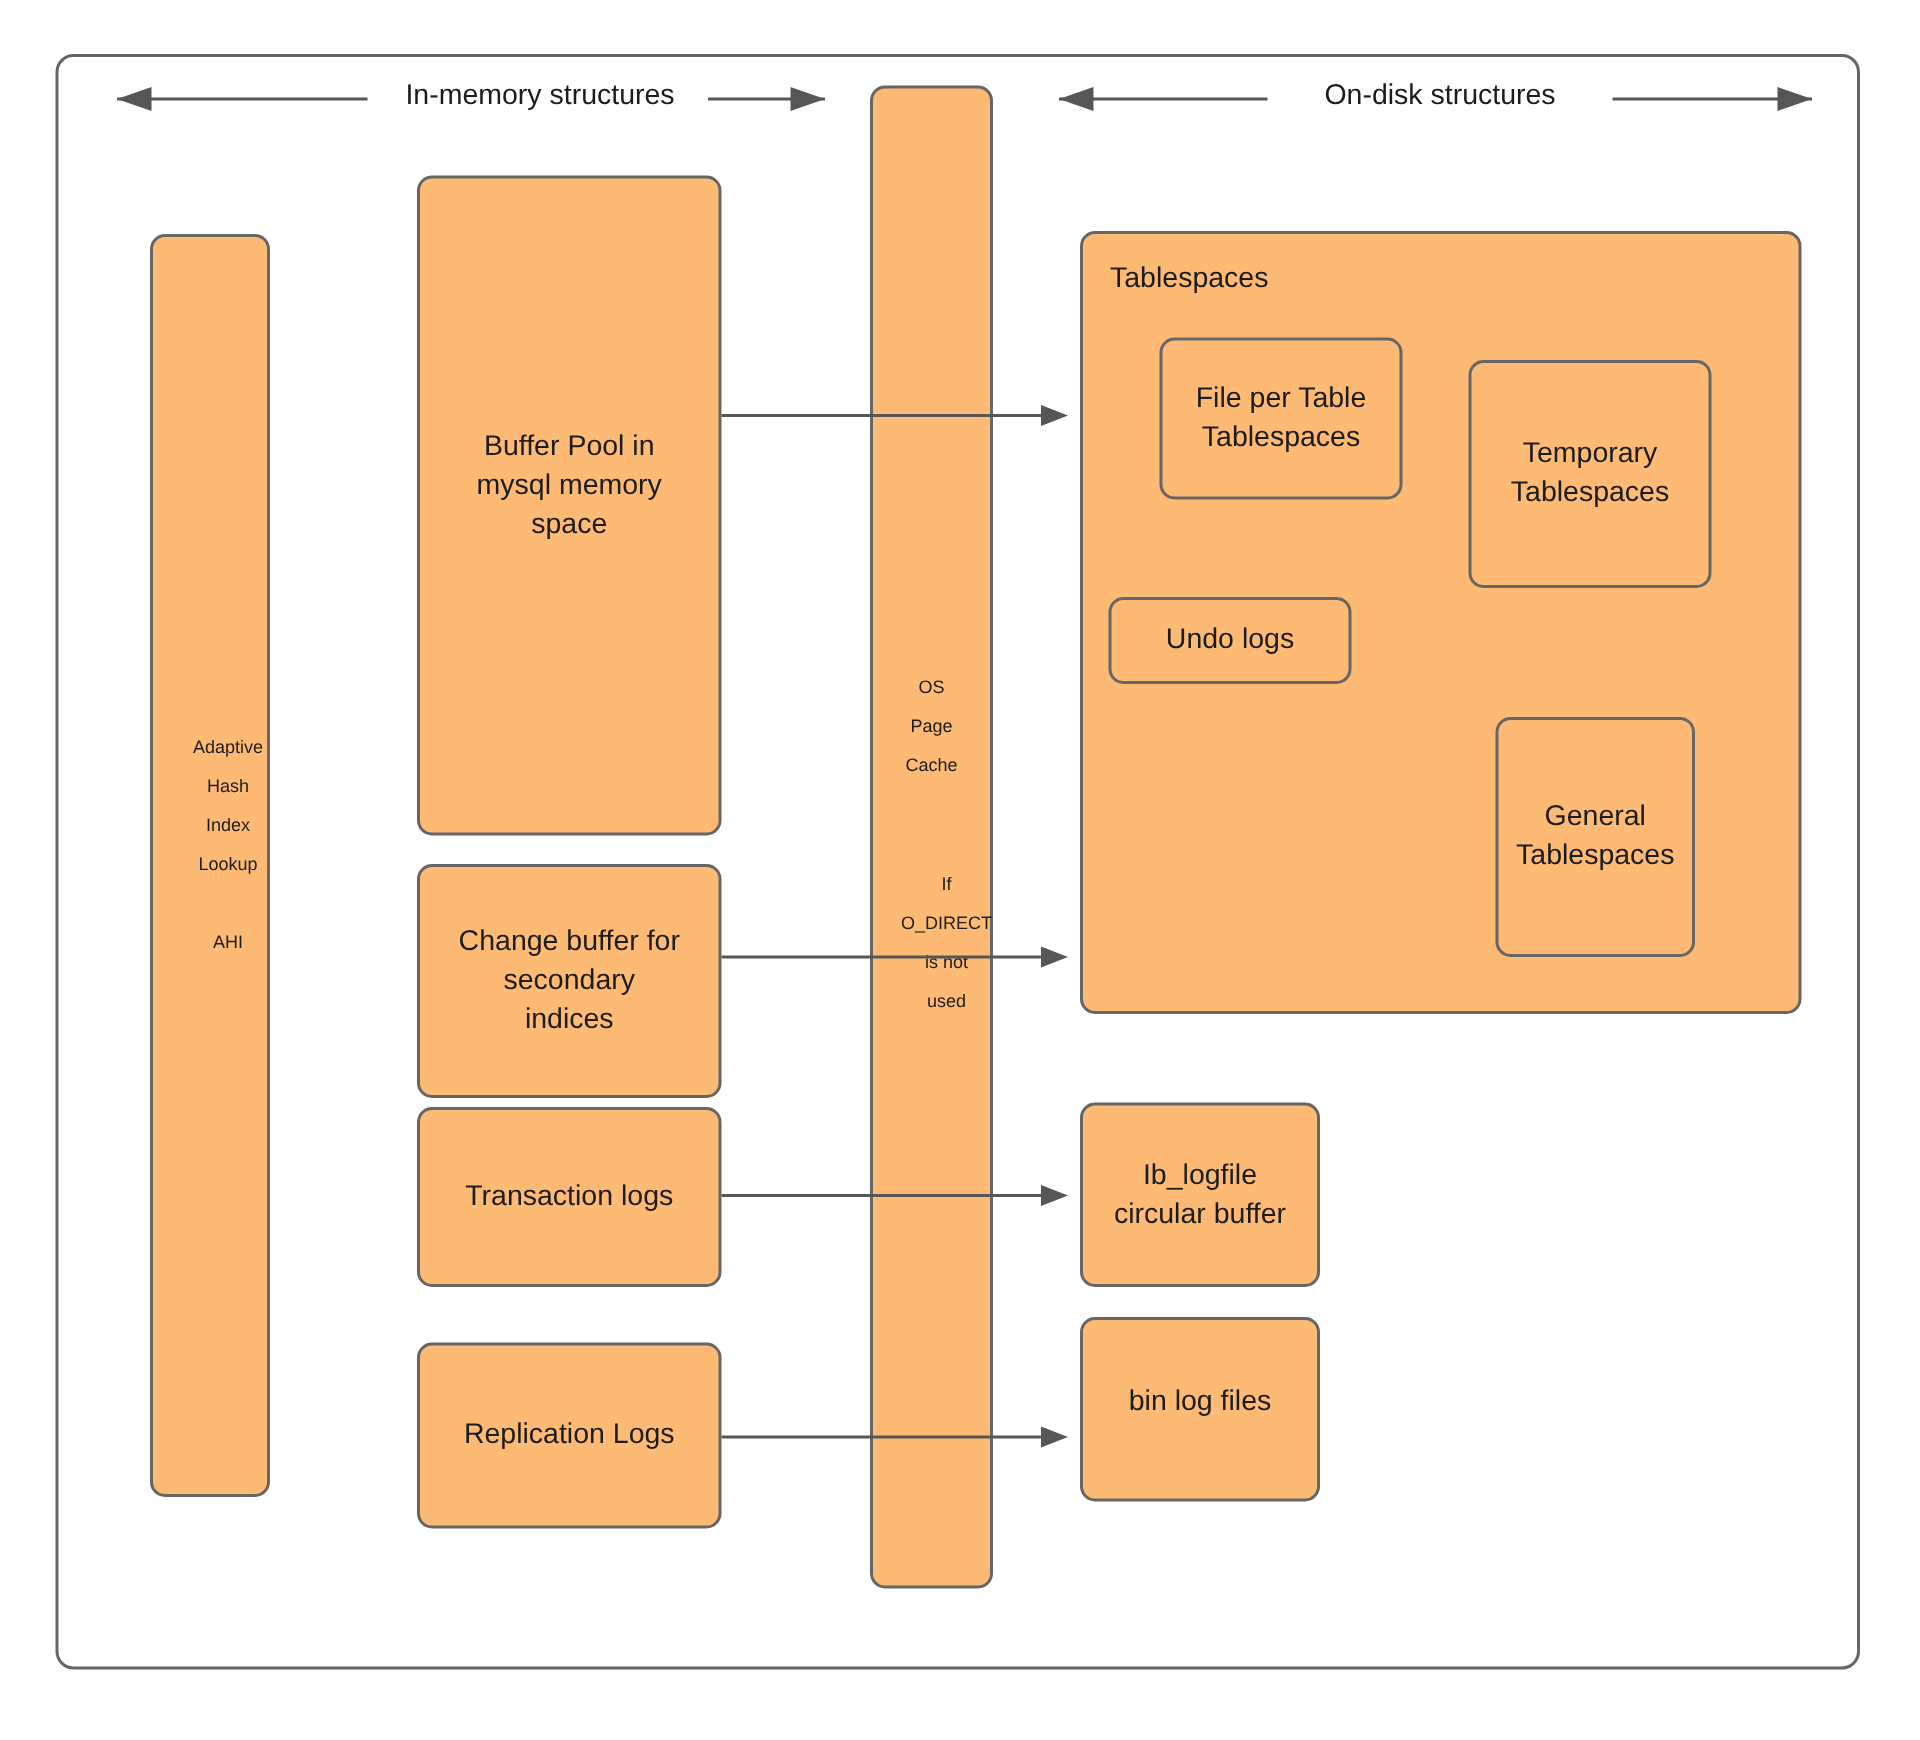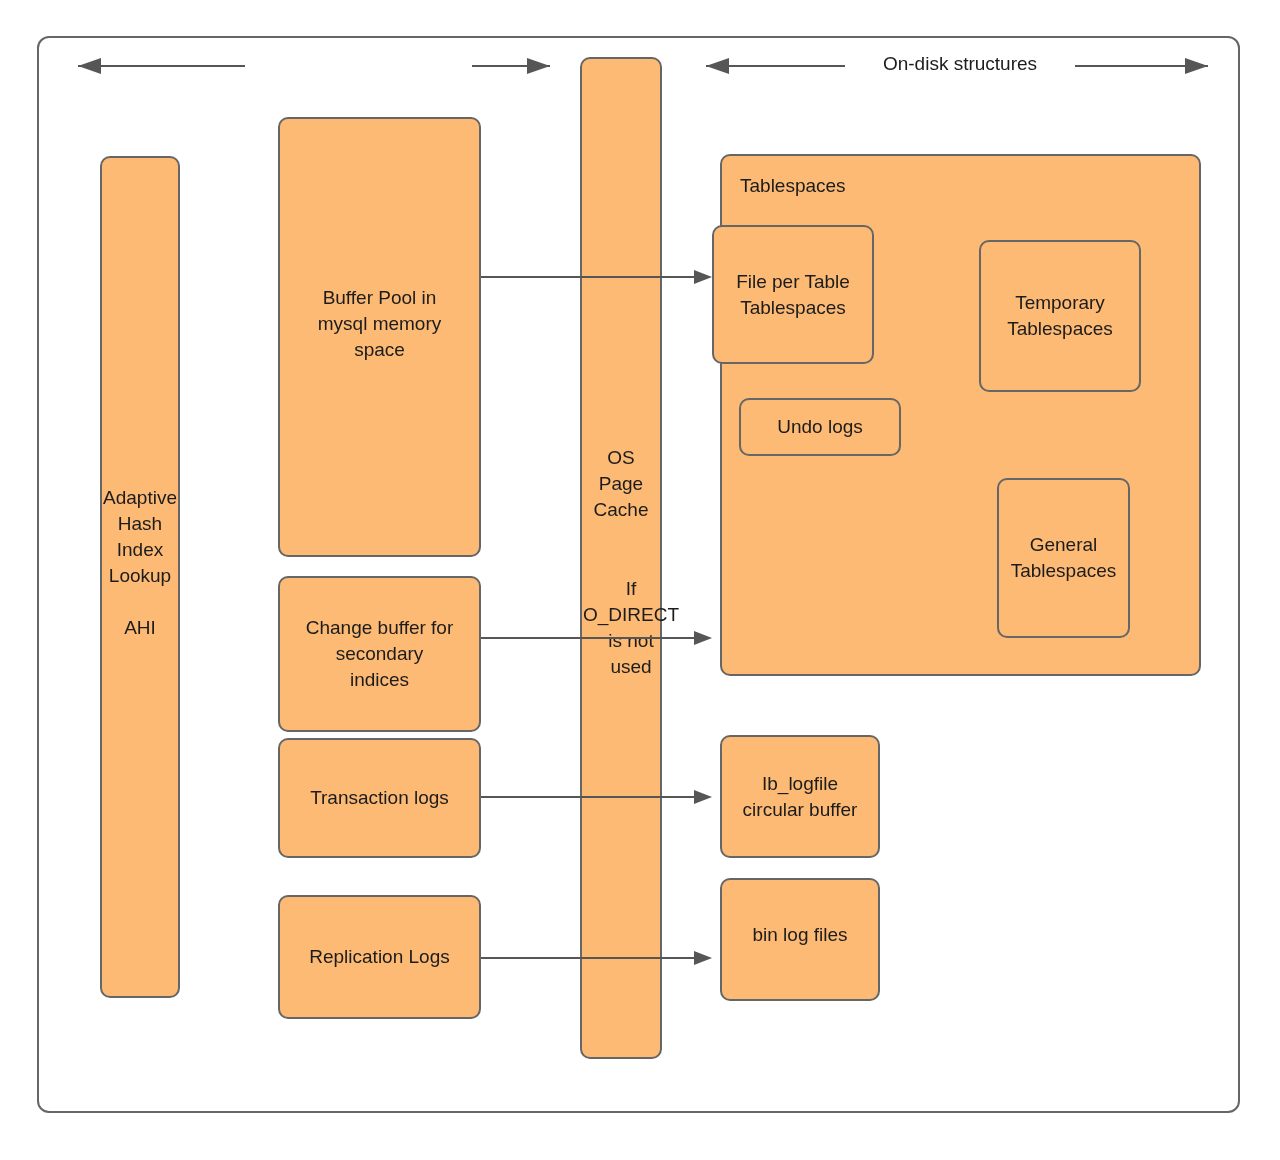--- a/index.html
+++ b/index.html
@@ -51,21 +51,21 @@
   }
   .label-mid {
     top: 50%;
     transform: translateY(-50%);
   }
 
   
   .free-label {
     position: absolute;
     text-align: center;
-    font-size: 19px;
+    font-size: 12px;
     line-height: 26px;
     color: #1c1c1c;
     white-space: pre-line;
   }
 
   .corner-label {
     position: absolute;
     font-size: 19px;
     line-height: 24px;
     color: #1c1c1c;
@@ -99,25 +99,26 @@
     fill: #565656;
   }
 </style>
 </head>
 <body>
 
 <div id="canvas">
 
   <div class="box outer-frame" style="left:37px; top:36px; width:1203px; height:1077px;"></div>
 
+  <div class="band-title" style="left:180px; top:52px; width:360px;">In-memory structures</div>
 
   <div class="band-title" style="left:780px; top:52px; width:360px;">On-disk structures</div>
 
   <div class="box" style="left:100px; top:156px; width:80px; height:842px;"></div>
-  <div class="free-label" style="left:78px; top:485px; width:124px;">Adaptive
+  <div class="free-label" style="left:90px; top:485px; width:124px;">Adaptive
 Hash
 Index
 Lookup
 
 AHI</div>
 
   <div class="box" style="left:278px; top:117px; width:203px; height:440px;">
     <div class="box-label label-mid" style="top:47%;">Buffer Pool in
 mysql memory
 space</div>
@@ -142,21 +143,21 @@
 Page
 Cache</div>
   <div class="free-label" style="left:571px; top:576px; width:120px;">If
 O_DIRECT
 is not
 used</div>
 
   <div class="box group-frame" style="left:720px; top:154px; width:481px; height:522px;"></div>
   <div class="corner-label" style="left:740px; top:174px;">Tablespaces</div>
 
-  <div class="box" style="left:712px; top:225px; width:162px; height:139px;">
+  <div class="box" style="left:773px; top:225px; width:162px; height:108px;">
     <div class="box-label label-mid">File per Table
 Tablespaces</div>
   </div>
 
   <div class="box" style="left:979px; top:240px; width:162px; height:152px;">
     <div class="box-label label-mid">Temporary
 Tablespaces</div>
   </div>
 
   <div class="box" style="left:739px; top:398px; width:162px; height:58px;padding-left:22px;">

